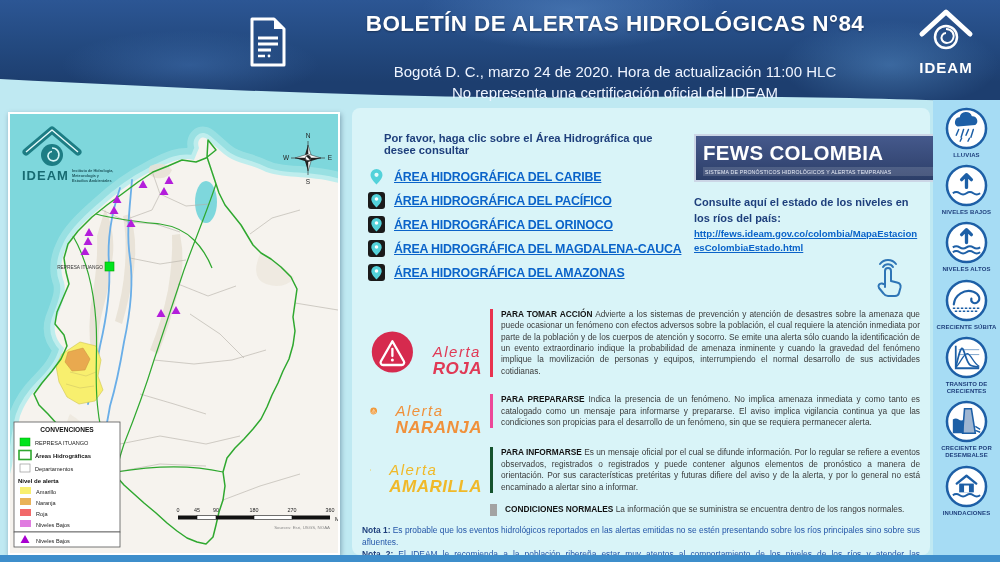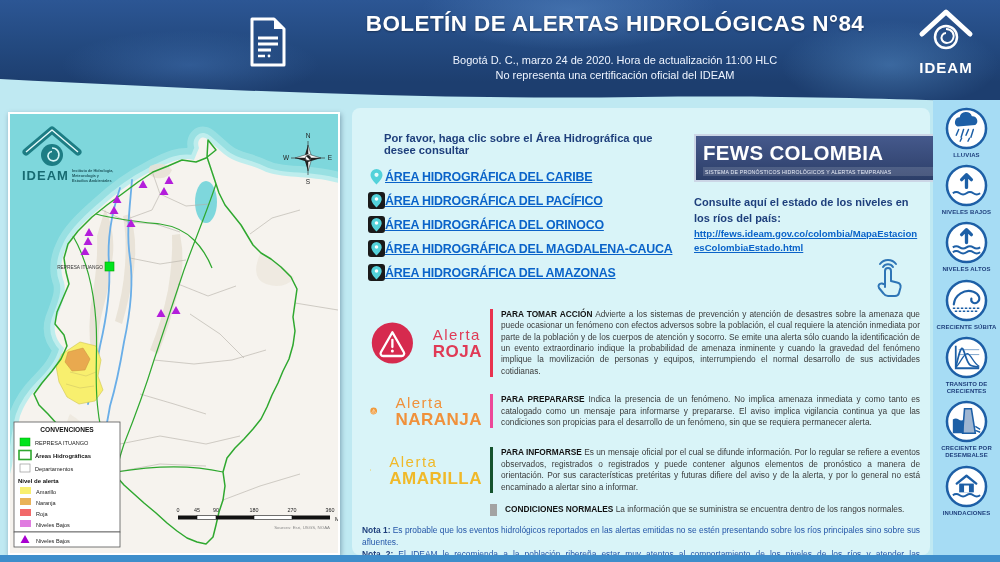--- a/index.html
+++ b/index.html
@@ -11,53 +11,53 @@
     background:linear-gradient(180deg,#2c5694 0%,#23497f 45%,#1d3e6f 80%); overflow:hidden; }
   .header .glow1 { position:absolute; left:420px; top:-30px; width:300px; height:80px; border-radius:50%;
     background:radial-gradient(ellipse, rgba(90,140,200,.5), transparent 70%); }
   .header .glow2 { position:absolute; left:780px; top:20px; width:220px; height:90px; border-radius:50%;
     background:radial-gradient(ellipse, rgba(100,160,220,.4), transparent 70%); }
   .header .glow3 { position:absolute; left:60px; top:30px; width:260px; height:70px; border-radius:50%;
     background:radial-gradient(ellipse, rgba(70,120,185,.45), transparent 70%); }
   .header-wave { position:absolute; bottom:-1px; left:0; }
   .hdr-center { position:absolute; left:295px; top:11px; width:640px; text-align:center; color:#fff; }
   .hdr-title { font-size:22.5px; font-weight:bold; letter-spacing:.4px; text-shadow:0 1px 2px rgba(0,0,0,.35); }
-  .hdr-sub { margin-top:16px; font-size:11px; line-height:1.4; color:#eef4ff; }
+  .hdr-sub { margin-top:24px; font-size:15px; line-height:1.4; color:#eef4ff; }
   .doc-icon { position:absolute; left:247px; top:16px; }
   .hdr-logo { position:absolute; right:16px; top:6px; width:76px; text-align:center; color:#fff; }
   .hdr-logo .word { font-size:15px; font-weight:bold; letter-spacing:1px; margin-top:1px; }
 
   
   .map-panel { position:absolute; left:8px; top:112px; width:332px; height:443px;
     background:#fff; padding:2px; box-shadow:1px 2px 5px rgba(0,30,60,.35); }
   .map-panel svg { display:block; }
 
   
   .content { position:absolute; left:352px; top:108px; width:578px; height:447px;
     background:#d9f4f8; border-radius:8px; padding:10px 10px 6px 10px; }
   .top-row { display:flex; gap:12px; }
   .areas-col { width:332px; }
   .instruction { margin:14px 0 0 22px; font-size:11.2px; font-weight:bold; color:#1e3f7c; }
   .area-links { margin-top:12px; margin-left:6px; }
-  .area-link-row { display:flex; align-items:center; margin:7px 0; }
+  .area-link-row { display:flex; align-items:center; gap:9px; margin:7px 0; }
   .pin-wrap { width:17px; height:17px; display:flex; align-items:center; justify-content:center; }
   .pin-dark { background:#1a1a1a; border-radius:3px; }
   .area-link { font-size:12.4px; font-weight:bold; color:#0a63c9; text-decoration:underline; letter-spacing:-.2px; cursor:pointer; }
   .fews-col { width:226px; }
   .fews-banner { margin-top:16px; width:252px; background:linear-gradient(180deg,#45598c,#2c3e68);
     border:2px solid #ccd6e6; padding:5px 7px 4px 7px; cursor:pointer; }
   .fews-title { color:#fff; font-size:20.5px; font-weight:900; letter-spacing:.3px; white-space:nowrap; }
   .fews-sub { margin-top:2px; font-size:5.2px; color:#e8edf8; background:rgba(255,255,255,.14); padding:1.5px 2px; letter-spacing:.2px; }
   .consult { margin-top:13px; font-size:11px; font-weight:bold; color:#1e3f7c; line-height:1.45; }
   .fews-link { font-size:9.6px; font-weight:bold; color:#0a63c9; text-decoration:underline; word-break:break-all; line-height:1.45; cursor:pointer; }
   .hand-wrap { text-align:right; margin-top:2px; padding-right:14px; }
 
   
   .alerts-grid { display:grid; grid-template-columns:120px 1fr; column-gap:8px; row-gap:9px; margin-top:8px; }
-  .alert-badge { display:flex; align-items:center; gap:18px; justify-content:flex-start; padding-left:8px; }
+  .alert-badge { display:flex; align-items:flex-end; gap:18px; justify-content:flex-start; padding-left:8px;font-style:italic; }
   .alert-words { line-height:1; }
   .alert-word { font-size:15px; letter-spacing:1.5px; }
   .alert-level { font-size:17px; font-weight:bold; letter-spacing:.5px; margin-top:1px; }
   .c-red { color:#e03a56; } .c-orange { color:#f0913b; } .c-yellow { color:#f0b929; }
   .alert-para { font-size:8.3px; line-height:1.38; color:#3a3a3a; text-align:justify; padding-left:8px; align-self:center; }
   .b-red { border-left:3px solid #e8334f; } .b-orange { border-left:3px solid #ec4899; }
   .b-yellow { border-left:3px solid #14532d; } .b-cyan { border-left:7px solid #a3a3a3; }
   .alert-para b { color:#111; }
 
   

